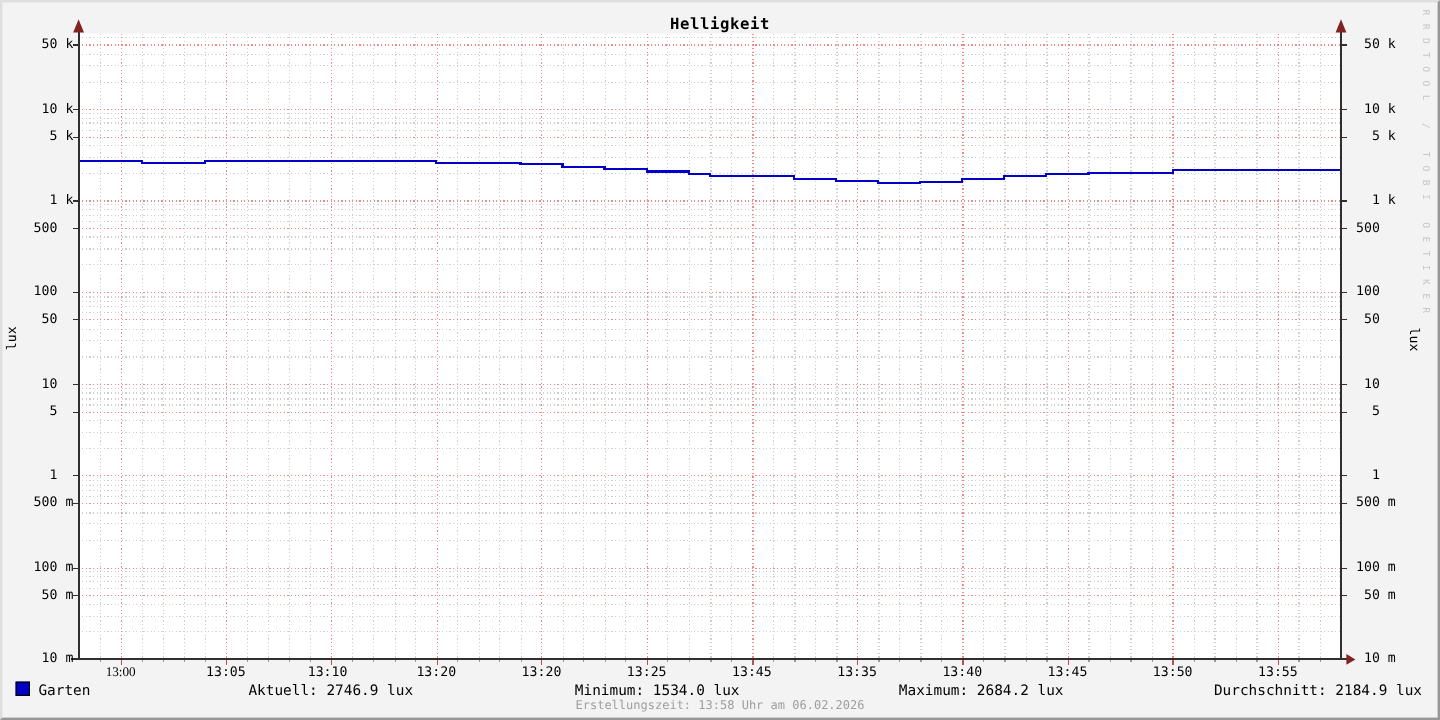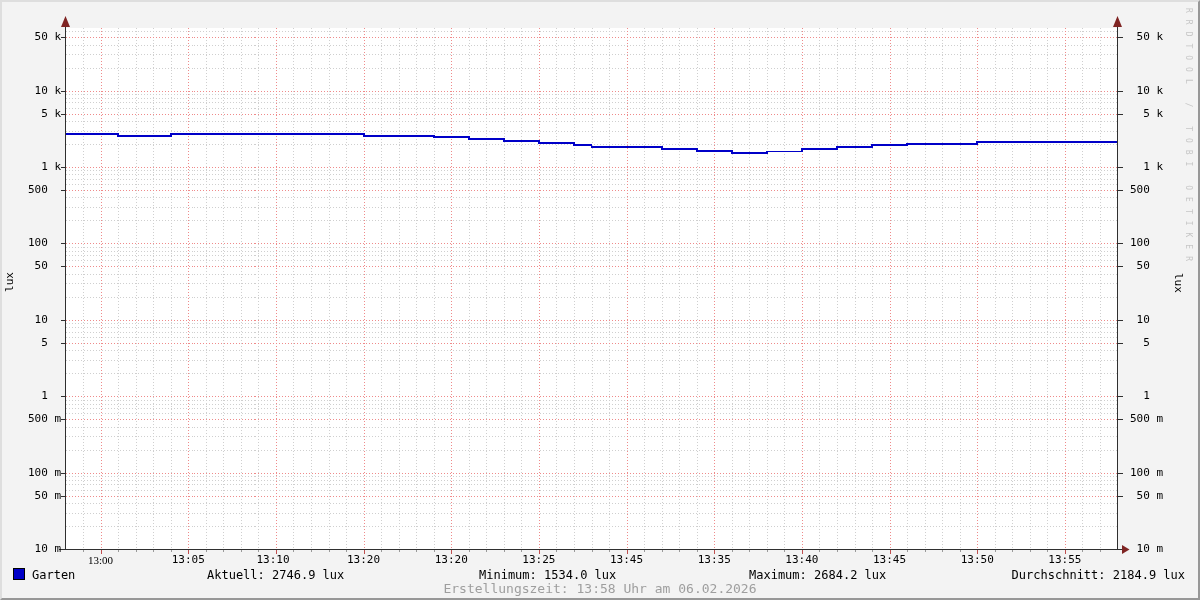--- a/index.html
+++ b/index.html
@@ -26,21 +26,21 @@
   .ytick.left{left:26px;}
   .ytick.right{left:1128px;}
   .xtick{font-size:11px;line-height:12px;width:44px;text-align:center;top:552px;}
   .legend-swatch{left:11px;top:566px;width:12px;height:12px;border:1px solid #000;}
   .legend-label{left:30px;top:566px;font-size:12px;line-height:14px;}
   .stat{top:566px;font-size:12px;line-height:14px;}
   .stat.aktuell{left:205px;}
   .stat.minimum{left:477px;}
   .stat.maximum{left:747px;}
   .stat.durchschnitt{right:13px;}
-  .footer{left:0;right:0;top:582px;text-align:center;font-size:13px;line-height:10px;color:#9e9e9e;}
+  .footer{left:0;right:0;top:582px;text-align:center;font-size:10px;line-height:10px;color:#9e9e9e;}
 </style>
 </head>
 <body>
 
 <div class="rrd">
   <svg class="plot" id="plot-svg" viewBox="0 0 1200 600">
       <rect x="66" y="28" width="1051" height="521" fill="#ffffff"></rect>
       <line x1="83.5" y1="28" x2="83.5" y2="549" stroke="#cfcfcf" stroke-width="1" stroke-dasharray="1,2" shape-rendering="crispEdges"></line>
       <line x1="83.5" y1="550" x2="83.5" y2="552" stroke="#9a9a9a" stroke-width="1" shape-rendering="crispEdges"></line>
       <line x1="118.5" y1="28" x2="118.5" y2="549" stroke="#cfcfcf" stroke-width="1" stroke-dasharray="1,2" shape-rendering="crispEdges"></line>
@@ -249,20 +249,21 @@
       <line x1="1117.5" y1="549.5" x2="1122.5" y2="549.5" stroke="#2f2f2f" stroke-width="1" shape-rendering="crispEdges"></line>
       <path d="M65.5,134.2 H118.1 V135.6 H170.7 V134.2 H363.6 V135.9 H433.7 V136.9 H468.8 V138.9 H503.8 V140.8 H538.9 V142.9 H574.0 V145.0 H591.5 V146.9 H661.6 V149.0 H696.7 V151.0 H731.8 V152.8 H766.8 V151.4 H801.9 V149.0 H837.0 V146.9 H872.0 V145.0 H907.1 V144.3 H977.2 V141.7 H1117.5 V141.7 H1117.5" fill="none" stroke="#0000c8" stroke-width="1.8" shape-rendering="crispEdges"></path>
       <line x1="65.5" y1="20" x2="65.5" y2="550" stroke="#2f2f2f" stroke-width="1.6" shape-rendering="crispEdges"></line>
       <line x1="1117.5" y1="20" x2="1117.5" y2="550" stroke="#2f2f2f" stroke-width="1.6" shape-rendering="crispEdges"></line>
       <line x1="59" y1="549.5" x2="1123" y2="549.5" stroke="#2f2f2f" stroke-width="1.6" shape-rendering="crispEdges"></line>
       <polygon points="61,27 70,27 65.5,16" fill="#7f2423"></polygon>
       <polygon points="1113,27 1122,27 1117.5,16" fill="#7f2423"></polygon>
       <polygon points="1122,545 1122,554 1129.5,549.5" fill="#7f2423"></polygon>
     </svg>
 
+  <div class="abs title">Helligkeit</div>
   <div class="abs unit-left">lux</div>
   <div class="abs unit-right">lux</div>
   <div class="abs watermark">RRDTOOL / TOBI OETIKER</div>
 
   <div id="tick-labels">
       <div class="abs ytick left" style="top: 29.1987px;"> 50 k</div>
       <div class="abs ytick right" style="top: 29.1987px;"> 50 k</div>
       <div class="abs ytick left" style="top: 82.6px;"> 10 k</div>
       <div class="abs ytick right" style="top: 82.6px;"> 10 k</div>
       <div class="abs ytick left" style="top: 105.599px;">  5 k</div>

